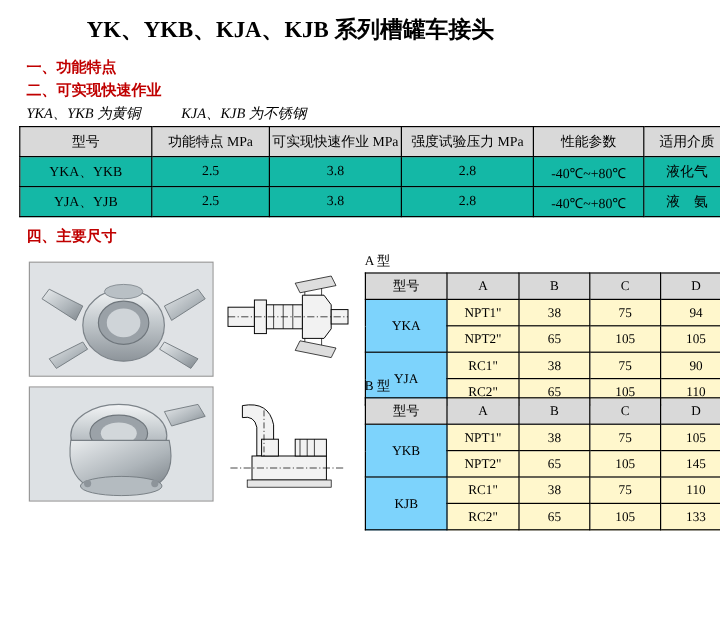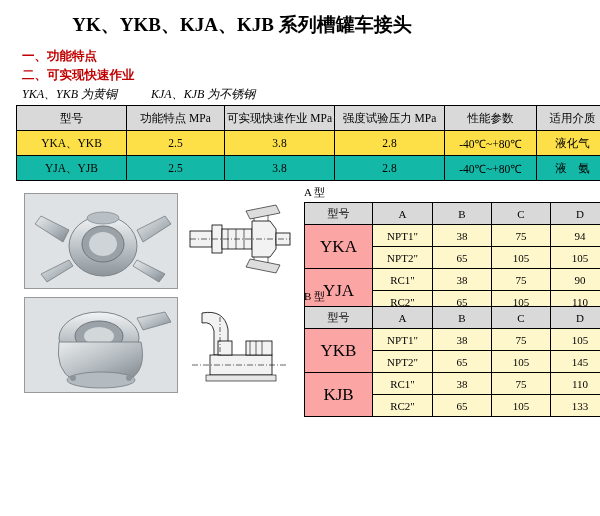--- a/index.html
+++ b/index.html
@@ -70,21 +70,21 @@
     font-size: 11.5px;
     font-family: "Liberation Serif", serif;
     height: 24px;
     padding: 0;
   }
   table.perf thead th {
     background: #d9d9d9;
     font-weight: normal;
   }
   table.perf tbody td {
-    background: #fde047;
+    background: #14b8a6;
   }
   table.perf tbody tr.alt td {
     background: #14b8a6;
   }
 
   
   .dims {
     position: relative;
     margin-top: 4px;
   }
@@ -107,22 +107,22 @@
     font-size: 11px;
     font-family: "Liberation Serif", serif;
     height: 21px;
     padding: 0;
   }
   table.dim thead th {
     background: #d9d9d9;
     font-weight: normal;
   }
   table.dim td.model {
-    background: #fca5a5;
-    font-size: 17px;
+    background: #7dd3fc;
+    font-size: 11px;
   }
   table.dim td.val {
     background: #fff7cc;
   }
 
   
   .photo {
     position: absolute;
     border: 1px solid #999;
     background: linear-gradient(140deg, #dfe3e6 0%, #c9ced2 40%, #e6e9ec 75%, #cdd2d6 100%);
@@ -182,20 +182,21 @@
         <td>YJA、YJB</td>
         <td>2.5</td>
         <td>3.8</td>
         <td>2.8</td>
         <td>-40℃~+80℃</td>
         <td>液　氨</td>
       </tr>
     </tbody>
   </table>
 
+  <div class="section-head" style="margin-top:8px">四、主要尺寸</div>
 
   <div class="dims">
 
     <div class="photo" style="left:10px; top:8px; width:152px; height:94px;">
       <svg width="152" height="94" viewBox="0 0 152 94">
         <defs>
           <linearGradient id="mg1" x1="0" y1="0" x2="0" y2="1">
             <stop offset="0%" stop-color="#f2f4f5"></stop>
             <stop offset="45%" stop-color="#c3c9cd"></stop>
             <stop offset="100%" stop-color="#8d949a"></stop>

